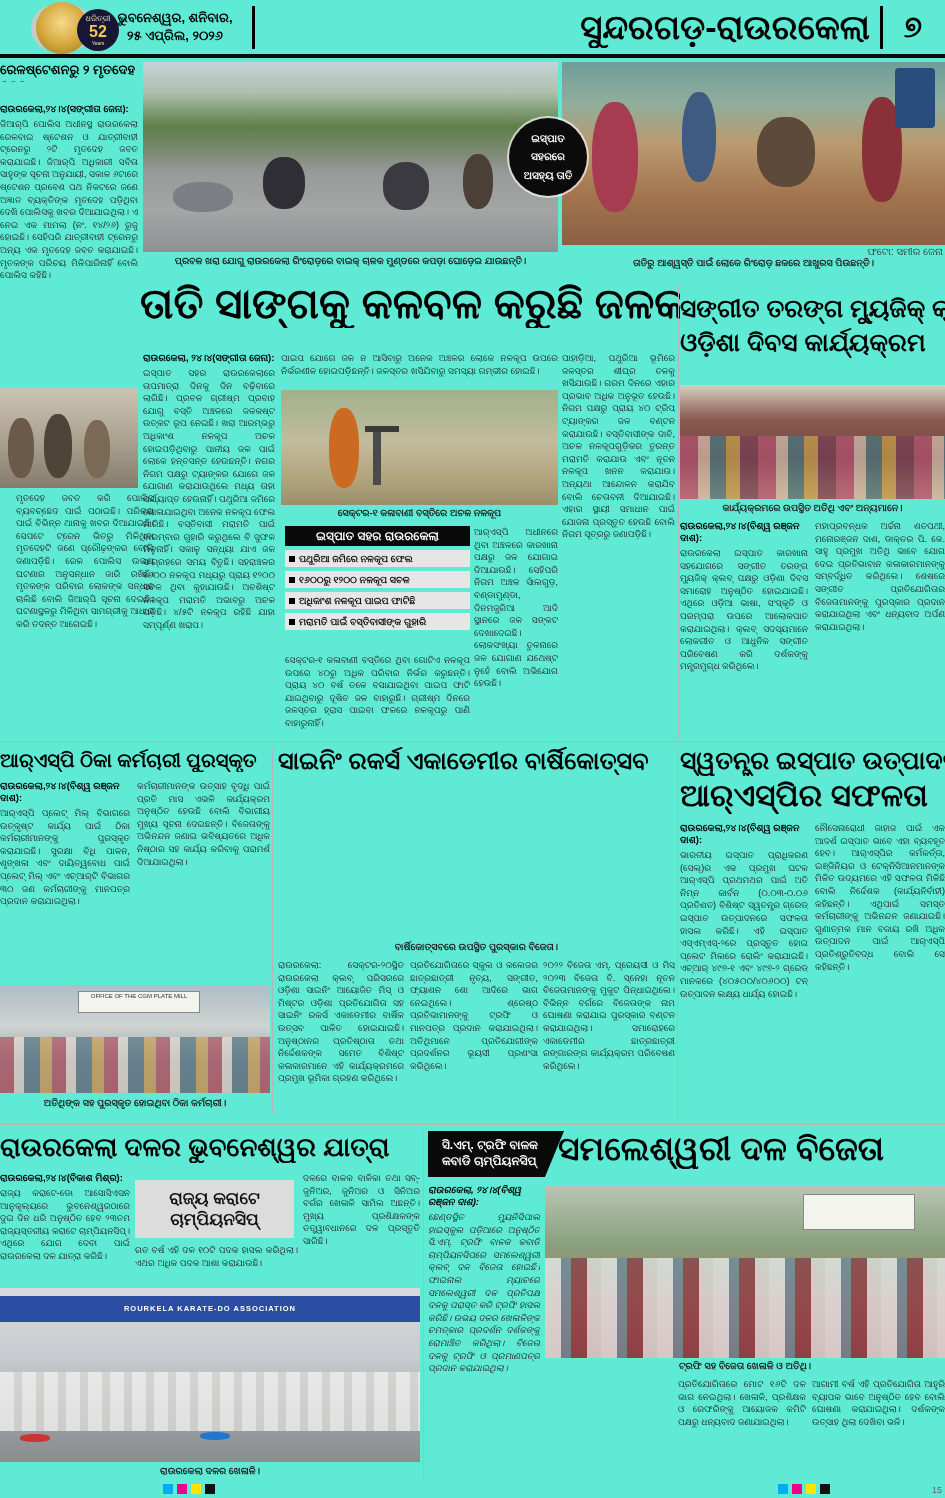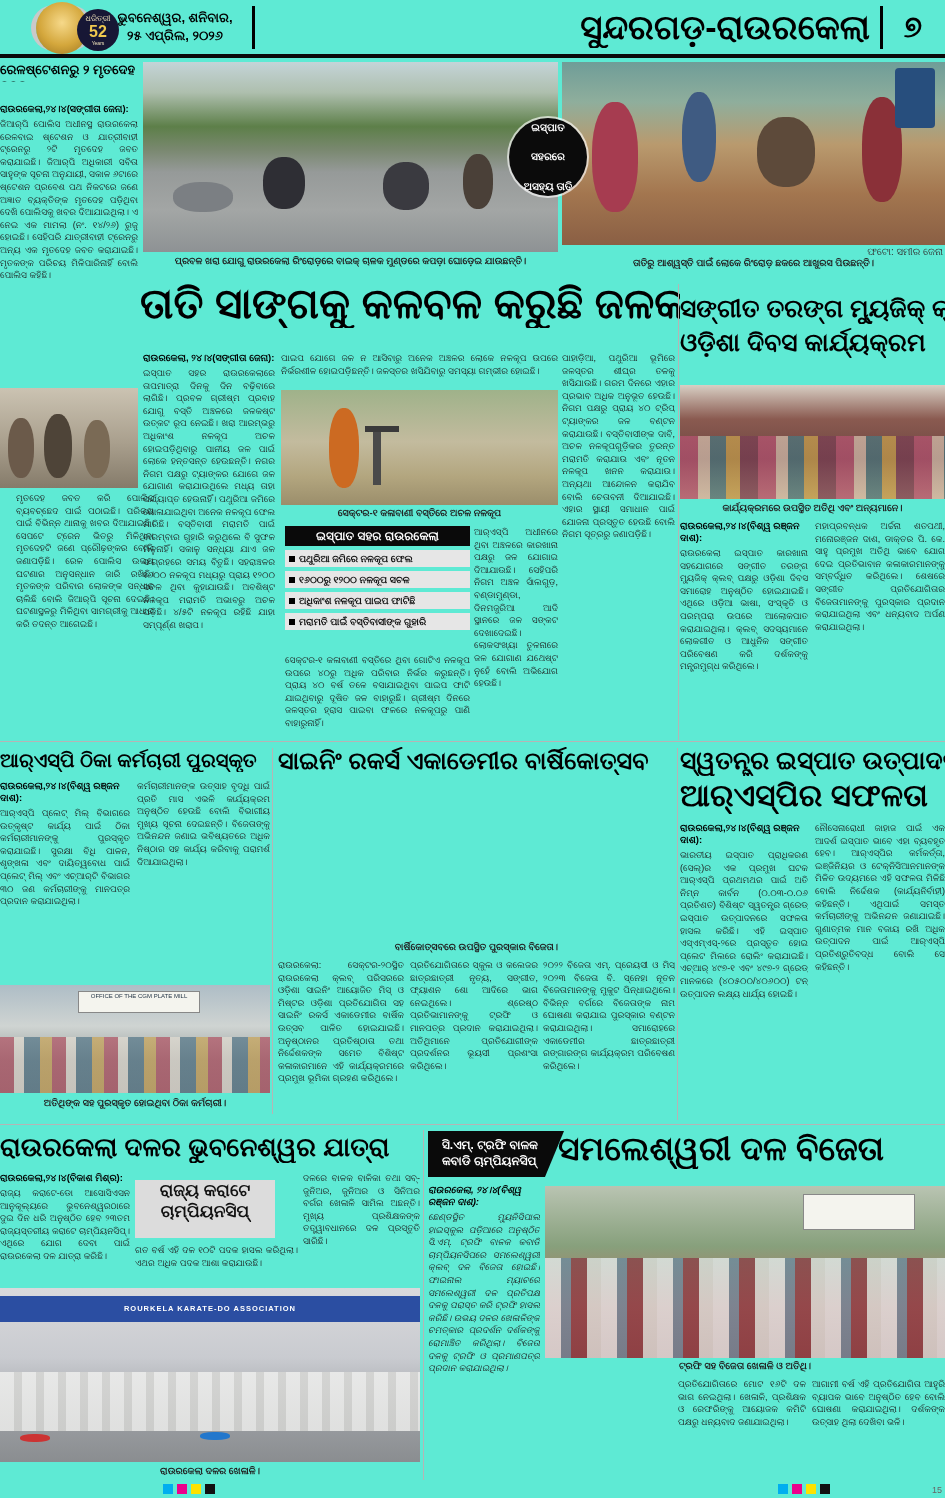--- a/index.html
+++ b/index.html
@@ -29,32 +29,32 @@
   .hdr-date{position:absolute;left:100px;top:9px;width:150px;text-align:center;
             font-weight:bold;font-size:13px;line-height:1.4;color:#000;overflow:hidden;}
   .hdr-div{position:absolute;top:6px;width:2.5px;height:43px;background:#000;}
   .hdr-title{position:absolute;left:470px;top:8px;width:400px;text-align:right;
              font-size:34px;font-weight:bold;color:#000;white-space:nowrap;overflow:hidden;}
   .hdr-page{position:absolute;left:888px;top:10px;width:50px;text-align:center;
             font-size:30px;font-weight:bold;color:#000;}
   
   .badge{position:absolute;left:509px;top:118px;width:78px;height:78px;border-radius:50%;
          background:#0b0b0b;color:#fff;text-align:center;box-shadow:0 0 0 2px rgba(255,255,255,.65);
-         display:flex;flex-direction:column;justify-content:center;gap:16px;}
+         display:flex;flex-direction:column;justify-content:center;gap:5px;}
   .badge div{font-size:10.5px;font-weight:bold;line-height:1.25;white-space:nowrap;overflow:hidden;}
   
   .infobox{position:absolute;left:285px;top:526px;width:185px;height:124px;overflow:hidden;}
   .infobox-title{background:#0a0a0a;color:#fff;font-weight:bold;font-size:12px;
                  text-align:center;padding:3px 0;white-space:nowrap;overflow:hidden;}
   .infobox-item{background:#e6e6e6;margin-top:4px;padding:2.5px 4px;font-size:9.5px;font-weight:bold;
                 white-space:nowrap;overflow:hidden;display:flex;align-items:center;}
   .sq{display:inline-block;width:6px;height:6px;background:#000;margin-right:4px;flex:0 0 auto;}
   
-  .kicker-gray{position:absolute;left:135px;top:1180px;width:140px;height:58px;background:#dcdcdc;
-               display:flex;flex-direction:column;justify-content:flex-start;text-align:center;}
+  .kicker-gray{position:absolute;left:135px;top:1180px;width:159px;height:58px;background:#dcdcdc;
+               display:flex;flex-direction:column;justify-content:center;text-align:center;}
   .kicker-gray div{font-size:17px;font-weight:bold;line-height:1.25;white-space:nowrap;overflow:hidden;}
   .kicker-black{position:absolute;left:428px;top:1131px;width:122px;height:46px;background:#0a0a0a;
                 clip-path:polygon(0 0,100% 0,86% 100%,0 100%);color:#fff;
                 display:flex;flex-direction:column;justify-content:center;padding-left:14px;}
   .kicker-black div{font-size:12px;font-weight:bold;line-height:1.3;white-space:nowrap;overflow:hidden;}
   
   .banner-strip{position:absolute;left:0;top:8px;width:100%;height:26px;background:#2b4ea2;color:#fff;
                 font-size:7.5px;font-weight:bold;text-align:center;line-height:26px;
                 white-space:nowrap;overflow:hidden;letter-spacing:1px;}
   .backdrop-txt{position:absolute;left:14px;top:14px;color:#efe8f2;font-size:9px;font-weight:bold;

